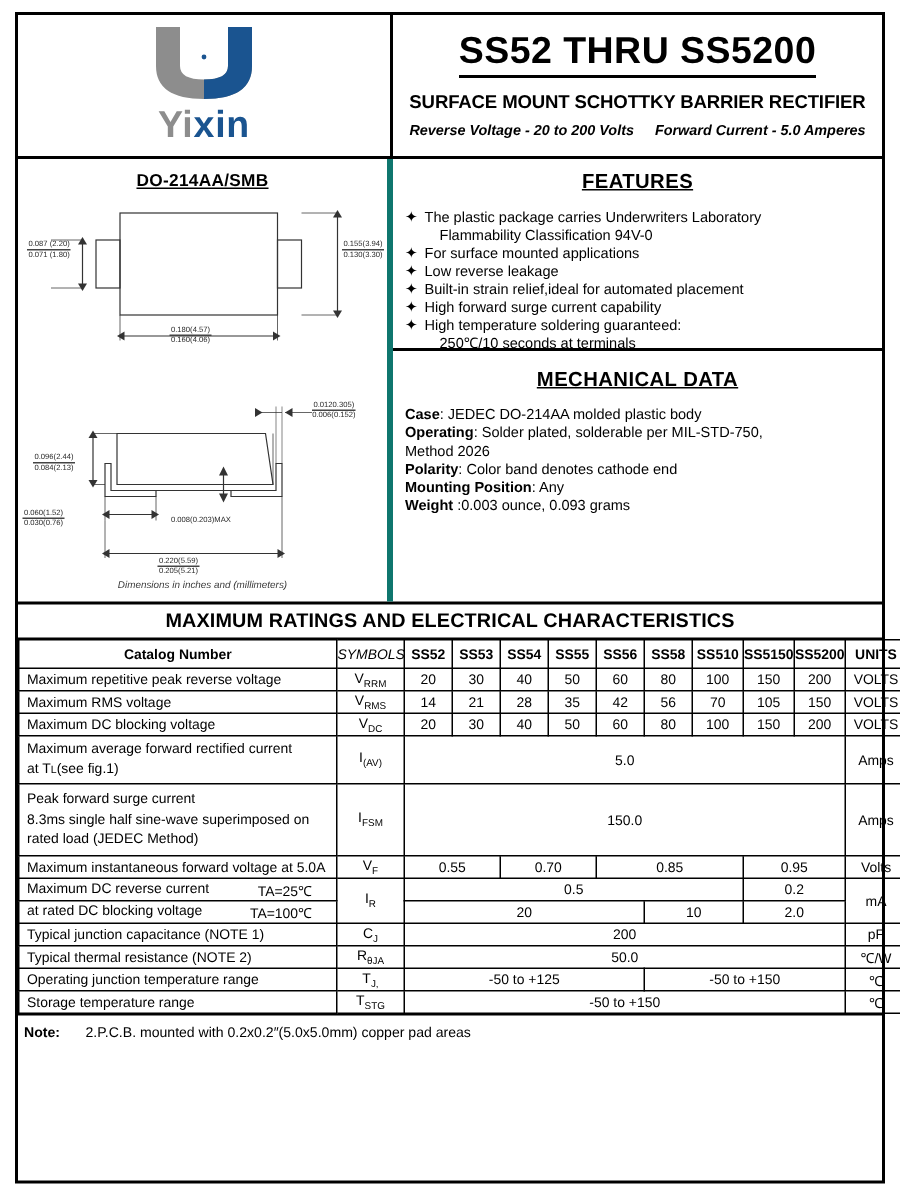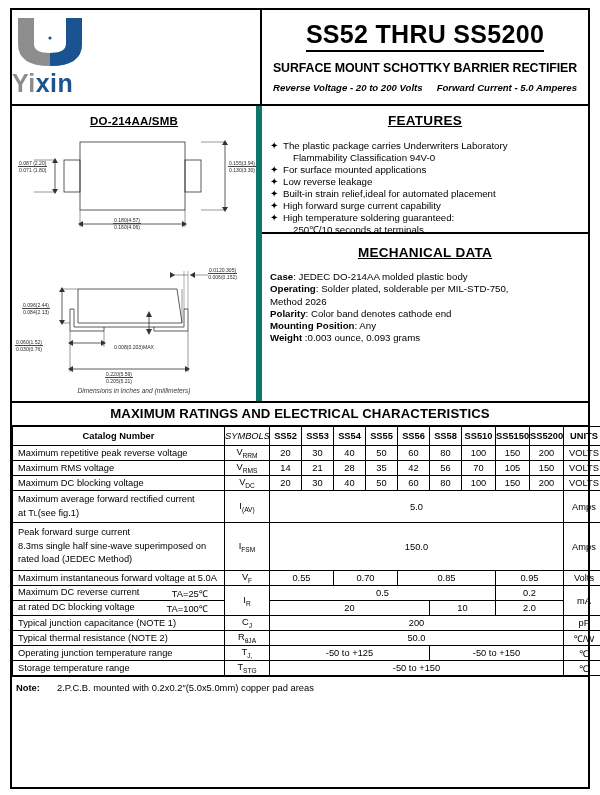--- a/index.html
+++ b/index.html
@@ -9,37 +9,37 @@
     font-family: "Liberation Sans", sans-serif;
     color: #000000;
     -webkit-font-smoothing: none;
   }
   .page { width: 600px; height: 795px; padding: 8px 10px 6px 10px; }
   .frame { border: 2px solid #000; width: 580px; height: 781px; display: flex; flex-direction: column; }
 
   
   .hdr { display: flex; border-bottom: 2px solid #000; height: 96px; }
   .hdr-logo { width: 250px; border-right: 2px solid #000; display: flex;
-              flex-direction: column; align-items: flex-start; justify-content: center; }
+              flex-direction: column; align-items: center; justify-content: center; }
   .logo-u { width: 76px; height: 52px; position: relative; }
   .logo-u svg { display:block; }
   .logo-word { font-size: 25px; font-weight: bold; letter-spacing: 0.5px; margin-top: 1px; }
   .logo-word .g { color: #8d8d8d; }
   .logo-word .b { color: #1a5490; }
   .hdr-right { flex: 1; display: flex; flex-direction: column;
                align-items: center; justify-content: center; padding: 2px 6px 3px 6px; }
   .title { font-size: 25px; font-weight: bold; letter-spacing: .3px;
            border-bottom: 2px solid #000; padding-bottom: 1px; }
   .subtitle { font-size: 12.4px; font-weight: bold; margin-top: 9px; letter-spacing: -.1px; }
   .subtitle2 { font-size: 9.6px; font-style: italic; font-weight: bold; margin-top: 7px; }
   .subtitle2 .sp { display: inline-block; width: 14px; }
 
   
   .mid { display: flex; border-bottom: 2px solid #000; height: 297px; }
-  .mid-left { width: 250px; border-right: 6px solid #0f766e; position: relative; padding-top: 9px; }
+  .mid-left { width: 250px; border-right: 4px solid #0f766e; position: relative; padding-top: 9px; }
   .pkg-title { text-align: center; font-size: 11.5px; font-weight: bold;
                text-decoration: underline; letter-spacing: .2px; }
   .dim-note { position: absolute; bottom: 7px; width: 100%; text-align: center;
               font-size: 6.6px; font-style: italic; color: #3a3a3a; }
   .mid-right { flex: 1; display: flex; flex-direction: column; }
 
   .feat { border-bottom: 2px solid #000; padding: 7px 8px 11px 8px; height: 128px; }
   .blk-title { text-align: center; font-size: 13.5px; font-weight: bold;
                text-decoration: underline; letter-spacing: .3px; }
   ul.feat-list { list-style: none; margin-top: 12px; }

